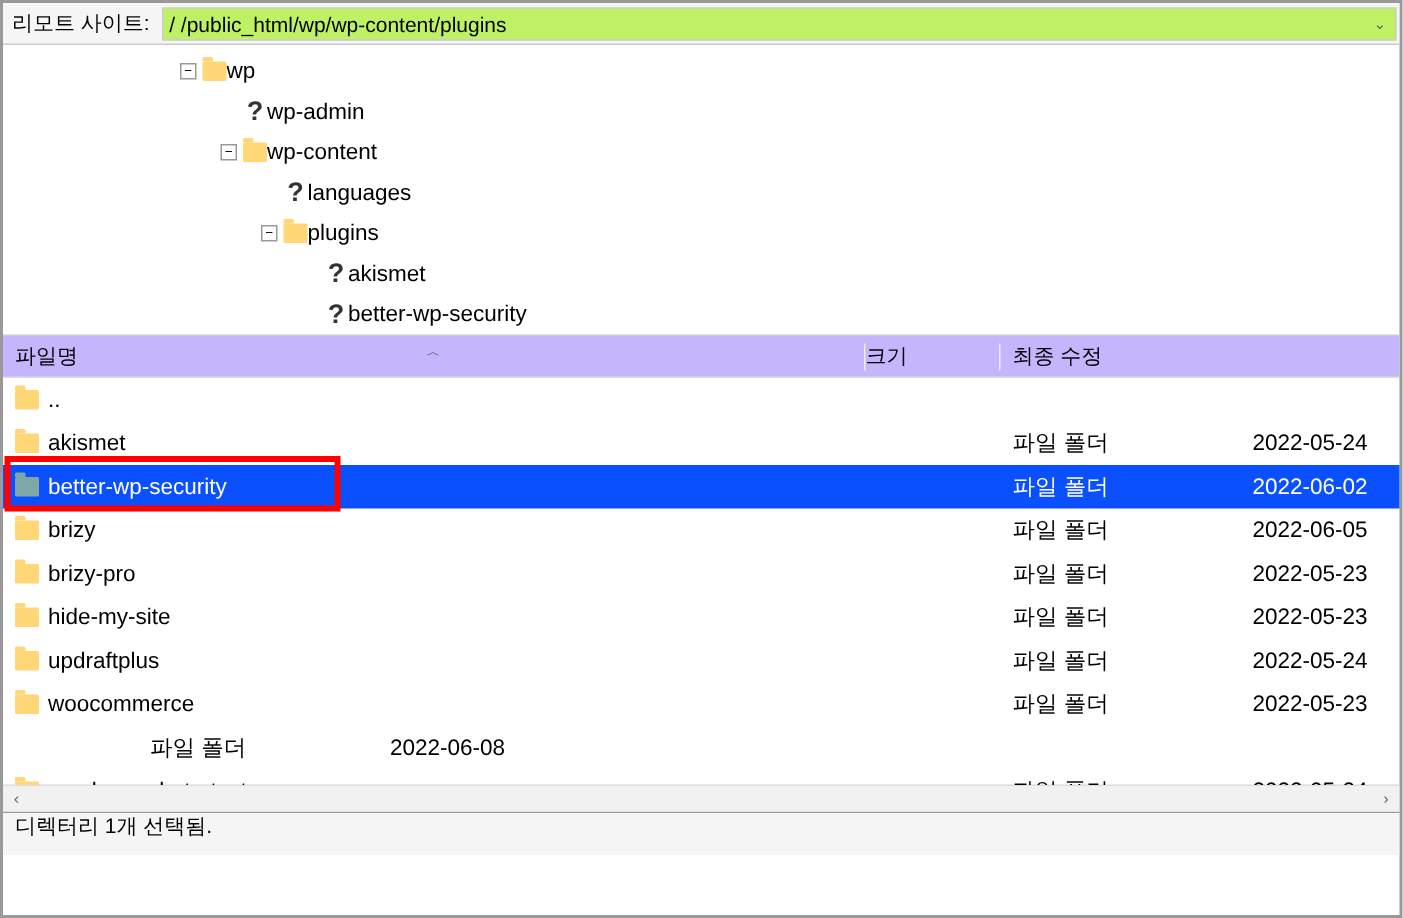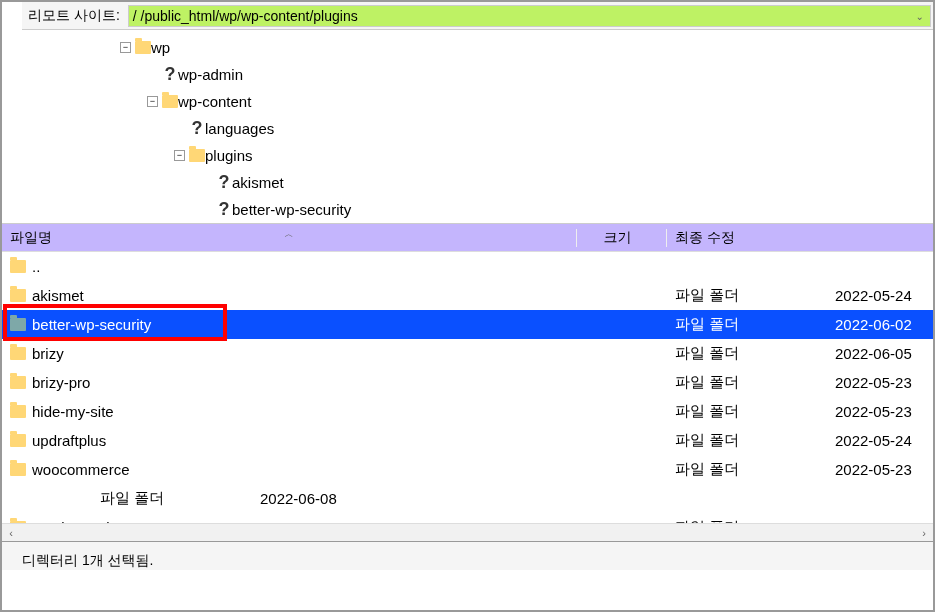--- a/index.html
+++ b/index.html
@@ -11,21 +11,20 @@
       height: 612px;
       overflow: hidden;
       border: 2px solid #999;
     }
     .address-bar {
       display: flex;
       align-items: center;
       border-bottom: 1px solid #ccc;
       height: 28px;
       background: #f5f5f5;
-      margin-left: 20px;
     }
     .address-label {
       padding: 0 6px;
       font-size: 14px;
       white-space: nowrap;
     }
     .address-input {
       flex: 1;
       border: 1px solid #ccc;
       height: 22px;
@@ -118,21 +117,21 @@
     }
     .file-header {
       display: flex;
       background: #c4b5fd;
       border-bottom: 1px solid #ddd;
       height: 28px;
       align-items: center;
       font-size: 14px;
     }
     .col-name { width: 575px; padding-left: 8px; border-right: 1px solid #eee; position: relative; }
-    .col-size { width: 90px; text-align: center; padding-right: 8px; border-right: 1px solid #eee; }
+    .col-size { width: 90px; text-align: left; padding-right: 8px; border-right: 1px solid #eee; }
     .col-type { width: 160px; padding-left: 8px; border-right: 1px solid #eee; }
     .col-date { flex: 1; padding-left: 8px; }
     .sort-indicator {
       position: absolute;
       left: 50%;
       top: -1px;
       transform: translateX(-50%);
       font-size: 9px;
       color: #666;
     }
@@ -180,22 +179,22 @@
       display: flex;
       align-items: center;
       justify-content: center;
       font-size: 11px;
       color: #666;
       cursor: pointer;
     }
     .status-bar {
       height: 28px;
       display: flex;
-      align-items: flex-end;
-      padding: 0 20px;
+      align-items: flex-start;
+      padding: 0 8px;
       font-size: 14px;
       background: #f5f5f5;
     }
     ::-webkit-scrollbar { width: 18px; height: 18px; }
     ::-webkit-scrollbar-track { background: #f1f1f1; }
     ::-webkit-scrollbar-thumb { background: #ccc; }
     ::-webkit-scrollbar-button { background: #f1f1f1; display: block; height: 18px; }
     .file-list-wrapper { position: relative; flex: 1; display: flex; flex-direction: column; overflow: hidden; }
   </style>
 </head>

